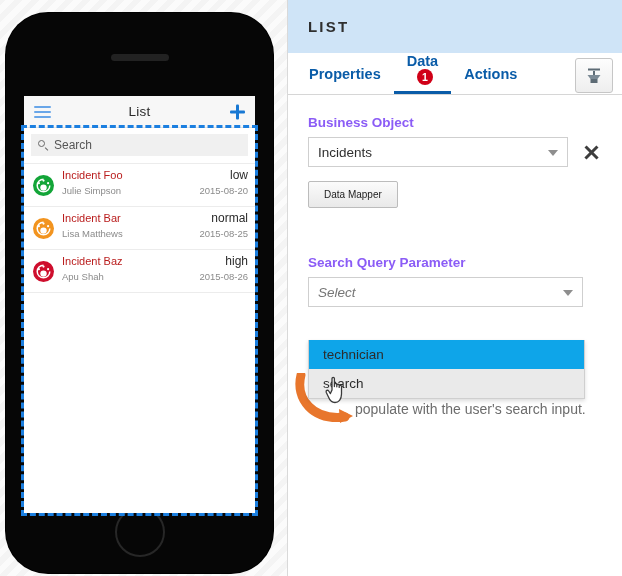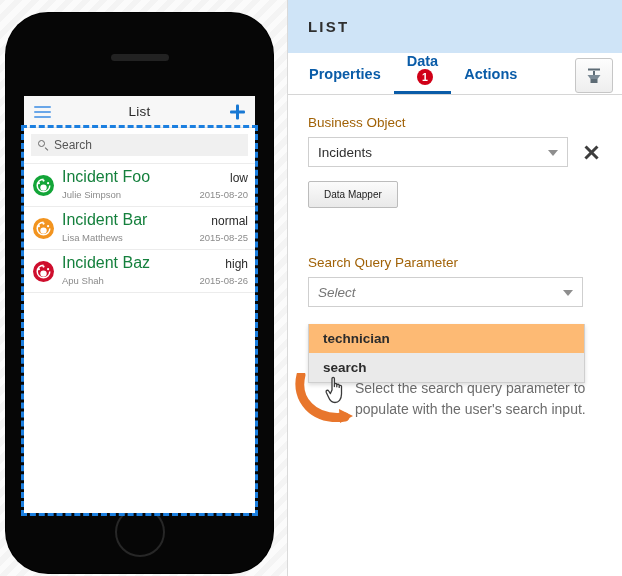--- a/index.html
+++ b/index.html
@@ -153,21 +153,21 @@
     position: absolute;
     left: 9px; top: 11px;
     width: 21px; height: 21px;
     border-radius: 50%;
   }
   .row-icon svg { display: block; }
   .row-main {
     margin-left: 31px;
     display: flex; align-items: baseline; justify-content: space-between;
   }
-  .row-title { font-size: 16px; color: #15803d; }
+  .row-title { font-size: 11px; color: #b91c1c; }
   .row-prio  { font-size: 12px; color: #2b2b2b; }
   .row-sub {
     margin-left: 31px; margin-top: 3px;
     display: flex; align-items: baseline; justify-content: space-between; gap: 36px;
   }
   .row-user { font-size: 9.5px; color: #8b8b8b; }
   .row-date { font-size: 9.5px; color: #8b8b8b; }
 
   
   #right-pane {
@@ -225,22 +225,23 @@
     width: 36px; height: 33px;
     background: linear-gradient(#fdfdfd, #eeeeee);
     border: 1px solid #c6c6c6;
     border-radius: 3px;
     display: flex; align-items: center; justify-content: center;
   }
 
   #panel-body { padding: 20px 20px 0 20px; }
 
   .field-label {
-    font-size: 13.5px; color: #a16207;
+    font-size: 13.5px; color: #8b5cf6;
     margin-bottom: 7px;
+    font-weight: bold;
   }
   .select-row { display: flex; align-items: center; }
   .select-box {
     position: relative;
     width: 260px; height: 30px;
     border: 1px solid #cfcfcf;
     background: #ffffff;
     box-sizing: border-box;
     display: flex; align-items: center;
     padding: 0 26px 0 9px;
@@ -276,28 +277,27 @@
     font-size: 10px; color: #1c1c1c;
     background: linear-gradient(#fbfbfb, #e9e9e9);
     border: 1px solid #bcbcbc;
     border-radius: 2px;
   }
 
   #sqp-group { margin-top: 47px; }
 
   #dropdown-list {
     position: absolute;
-    left: 20px; top: 324px;
+    left: 20px; top: 340px;
     width: 275px;
-    background: #fdba74;
+    background: #0ea5e9;
     border: 1px solid #cfcfcf;
     border-top: none;
     box-shadow: 0 2px 4px rgba(0,0,0,.14);
     z-index: 20;
-    font-weight: bold;
   }
   .dd-option {
     height: 29px;
     display: flex; align-items: center;
     padding-left: 14px;
     font-size: 13.5px; color: #2c2c2c;
   }
   .dd-option.highlight { background: #eaeaea; }
 
   #hint {

